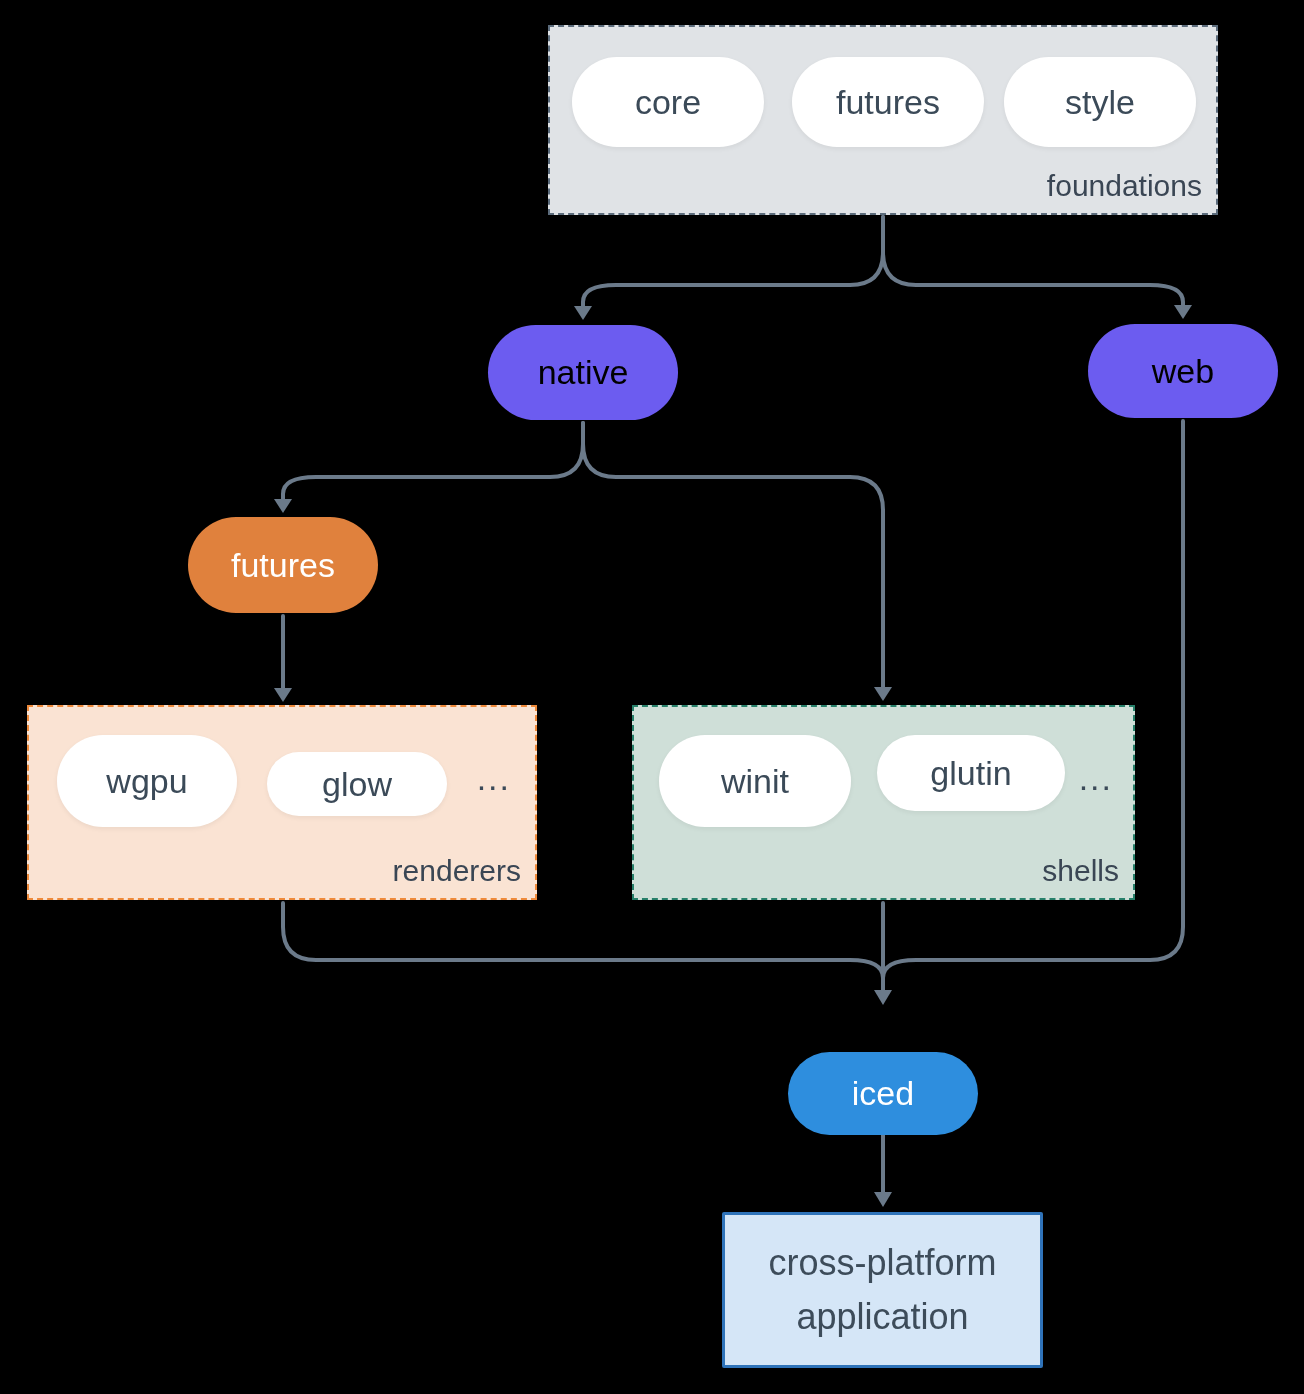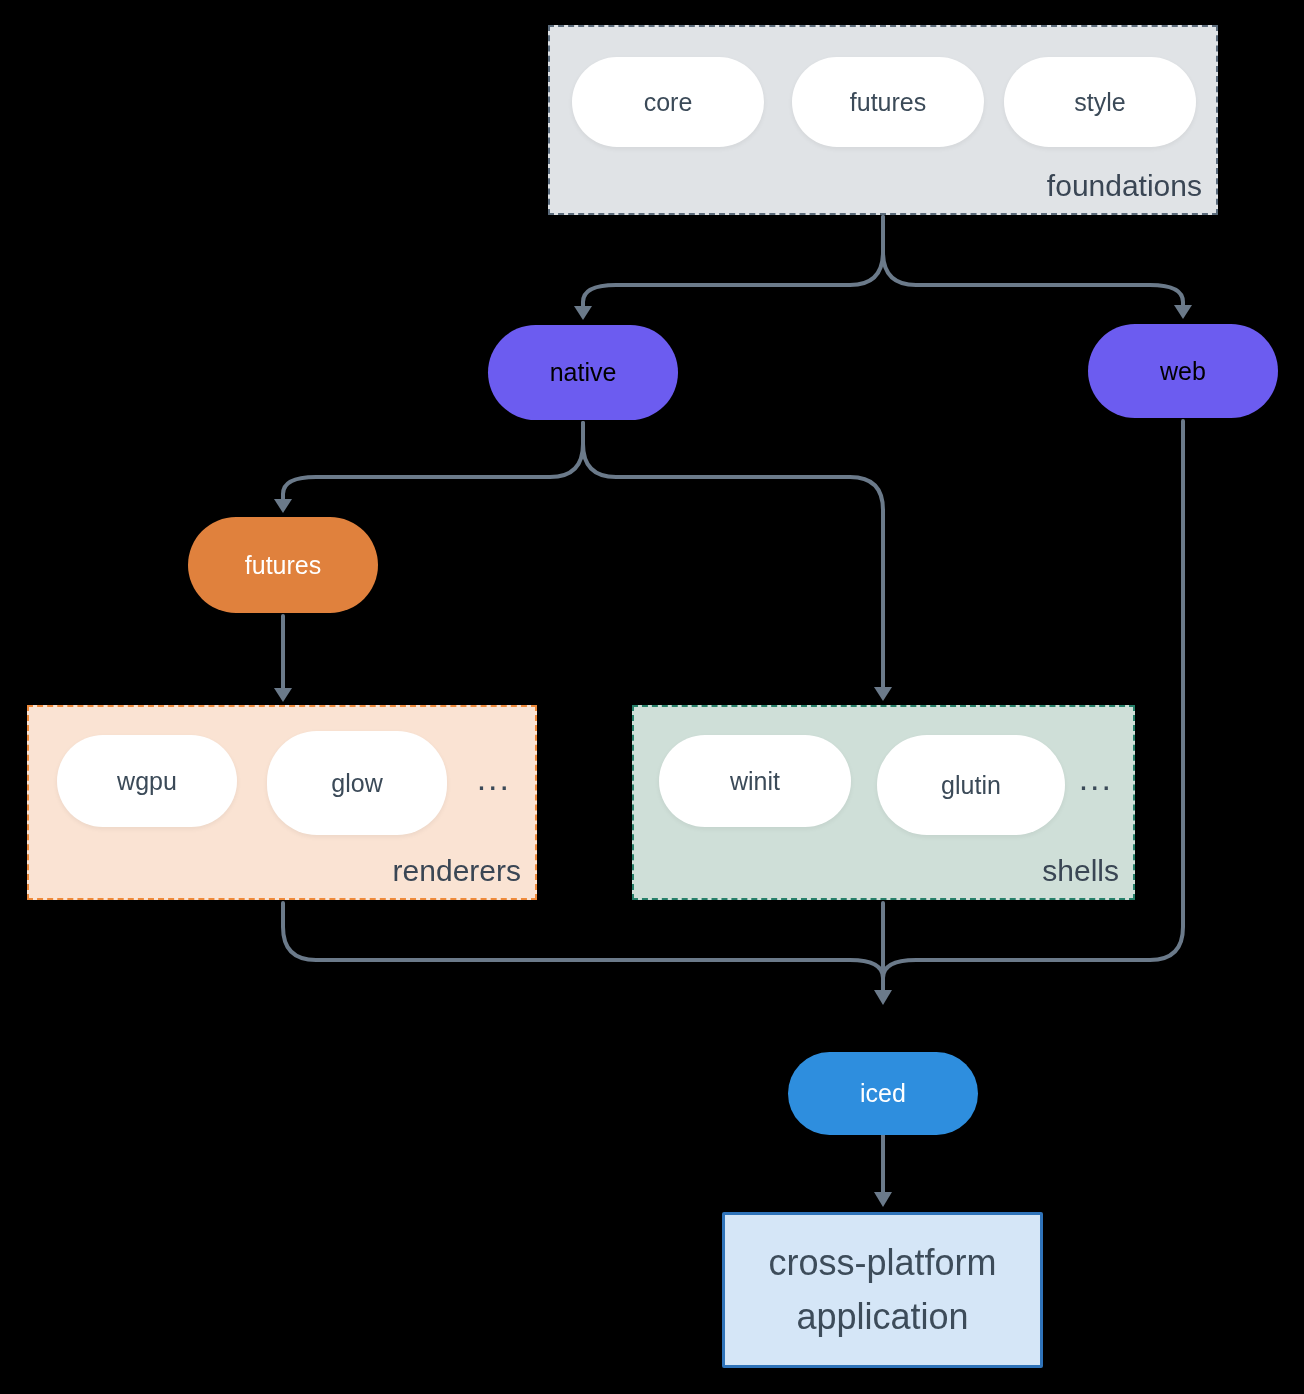--- a/index.html
+++ b/index.html
@@ -30,40 +30,40 @@
     background:var(--shells-fill,#cfdfd8);
     border:2px dashed var(--shells-border,#27806a);
   }
   .group-label{
     position:absolute;right:14px;bottom:10px;
     font-size:30px;color:var(--label-text,#3a4654);
   }
   .pill{
     position:absolute;box-sizing:border-box;
     display:flex;align-items:center;justify-content:center;
-    border-radius:50px;font-size:25px;
+    border-radius:50px;font-size:34px;
   }
   .pill-white{
     background:var(--pill-bg,#fff);
     color:var(--pill-text,#3b4a58);
     box-shadow:0 2px 5px rgba(0,0,0,0.06);
   }
   .pill-purple{background:var(--purple,#6c5cf0);color:#000000;}
   .pill-orange{background:var(--orange,#e0813d);color:#fff;}
   .pill-blue{background:var(--blue,#2e8ede);color:#fff;}
 
   
   .group .pill{top:30px;height:90px;}
   .group-foundations .p0{left:22px;width:192px;}
   .group-foundations .p1{left:242px;width:192px;}
   .group-foundations .p2{left:454px;width:192px;}
   .group-renderers .p0{left:28px;top:28px;width:180px;height:92px;}
-  .group-renderers .p1{left:238px;top:24px;width:180px;height:104px;}
+  .group-renderers .p1{left:238px;top:45px;width:180px;height:64px;}
   .group-shells .p0{left:25px;top:28px;width:192px;height:92px;}
-  .group-shells .p1{left:243px;top:28px;width:188px;height:100px;}
+  .group-shells .p1{left:243px;top:28px;width:188px;height:76px;}
   .ellipsis{
     position:absolute;top:52px;font-size:34px;
     color:var(--pill-text,#3b4a58);letter-spacing:2px;
   }
   .group-renderers .ellipsis{right:24px;}
   .group-shells .ellipsis{right:20px;}
 
   
   .node-native{left:488px;top:325px;width:190px;height:95px;}
   .node-web{left:1088px;top:324px;width:190px;height:94px;}

